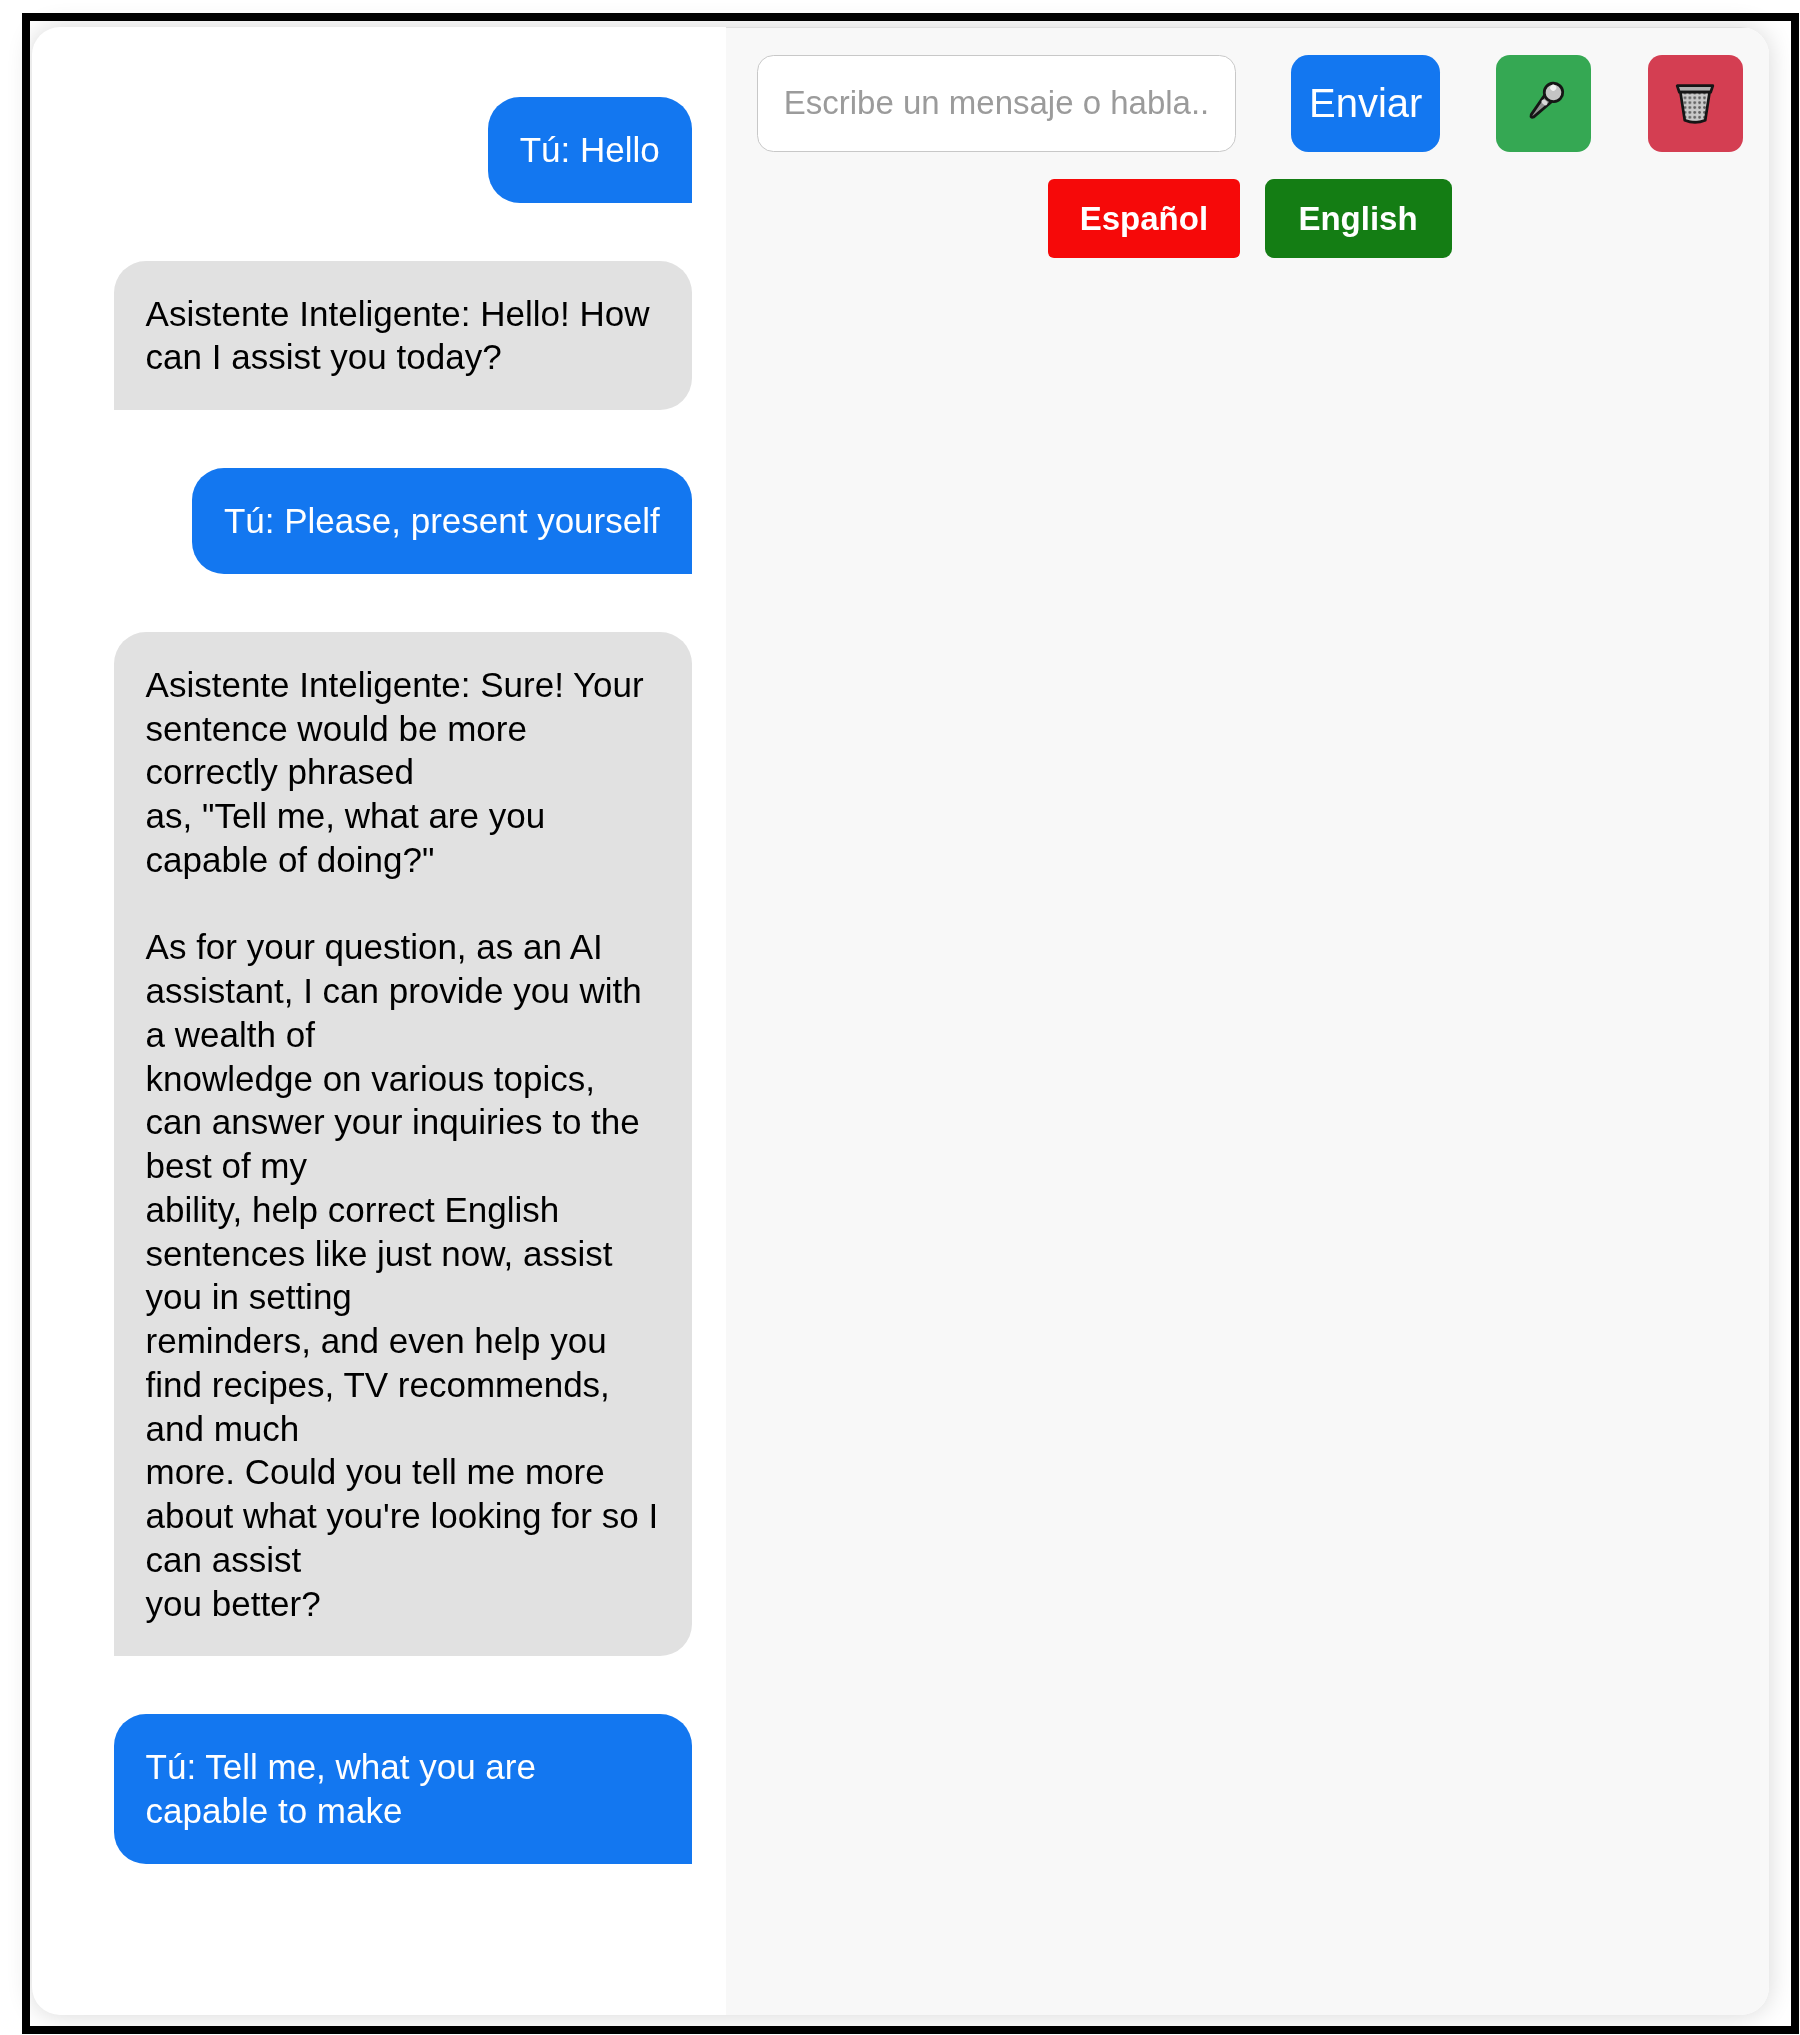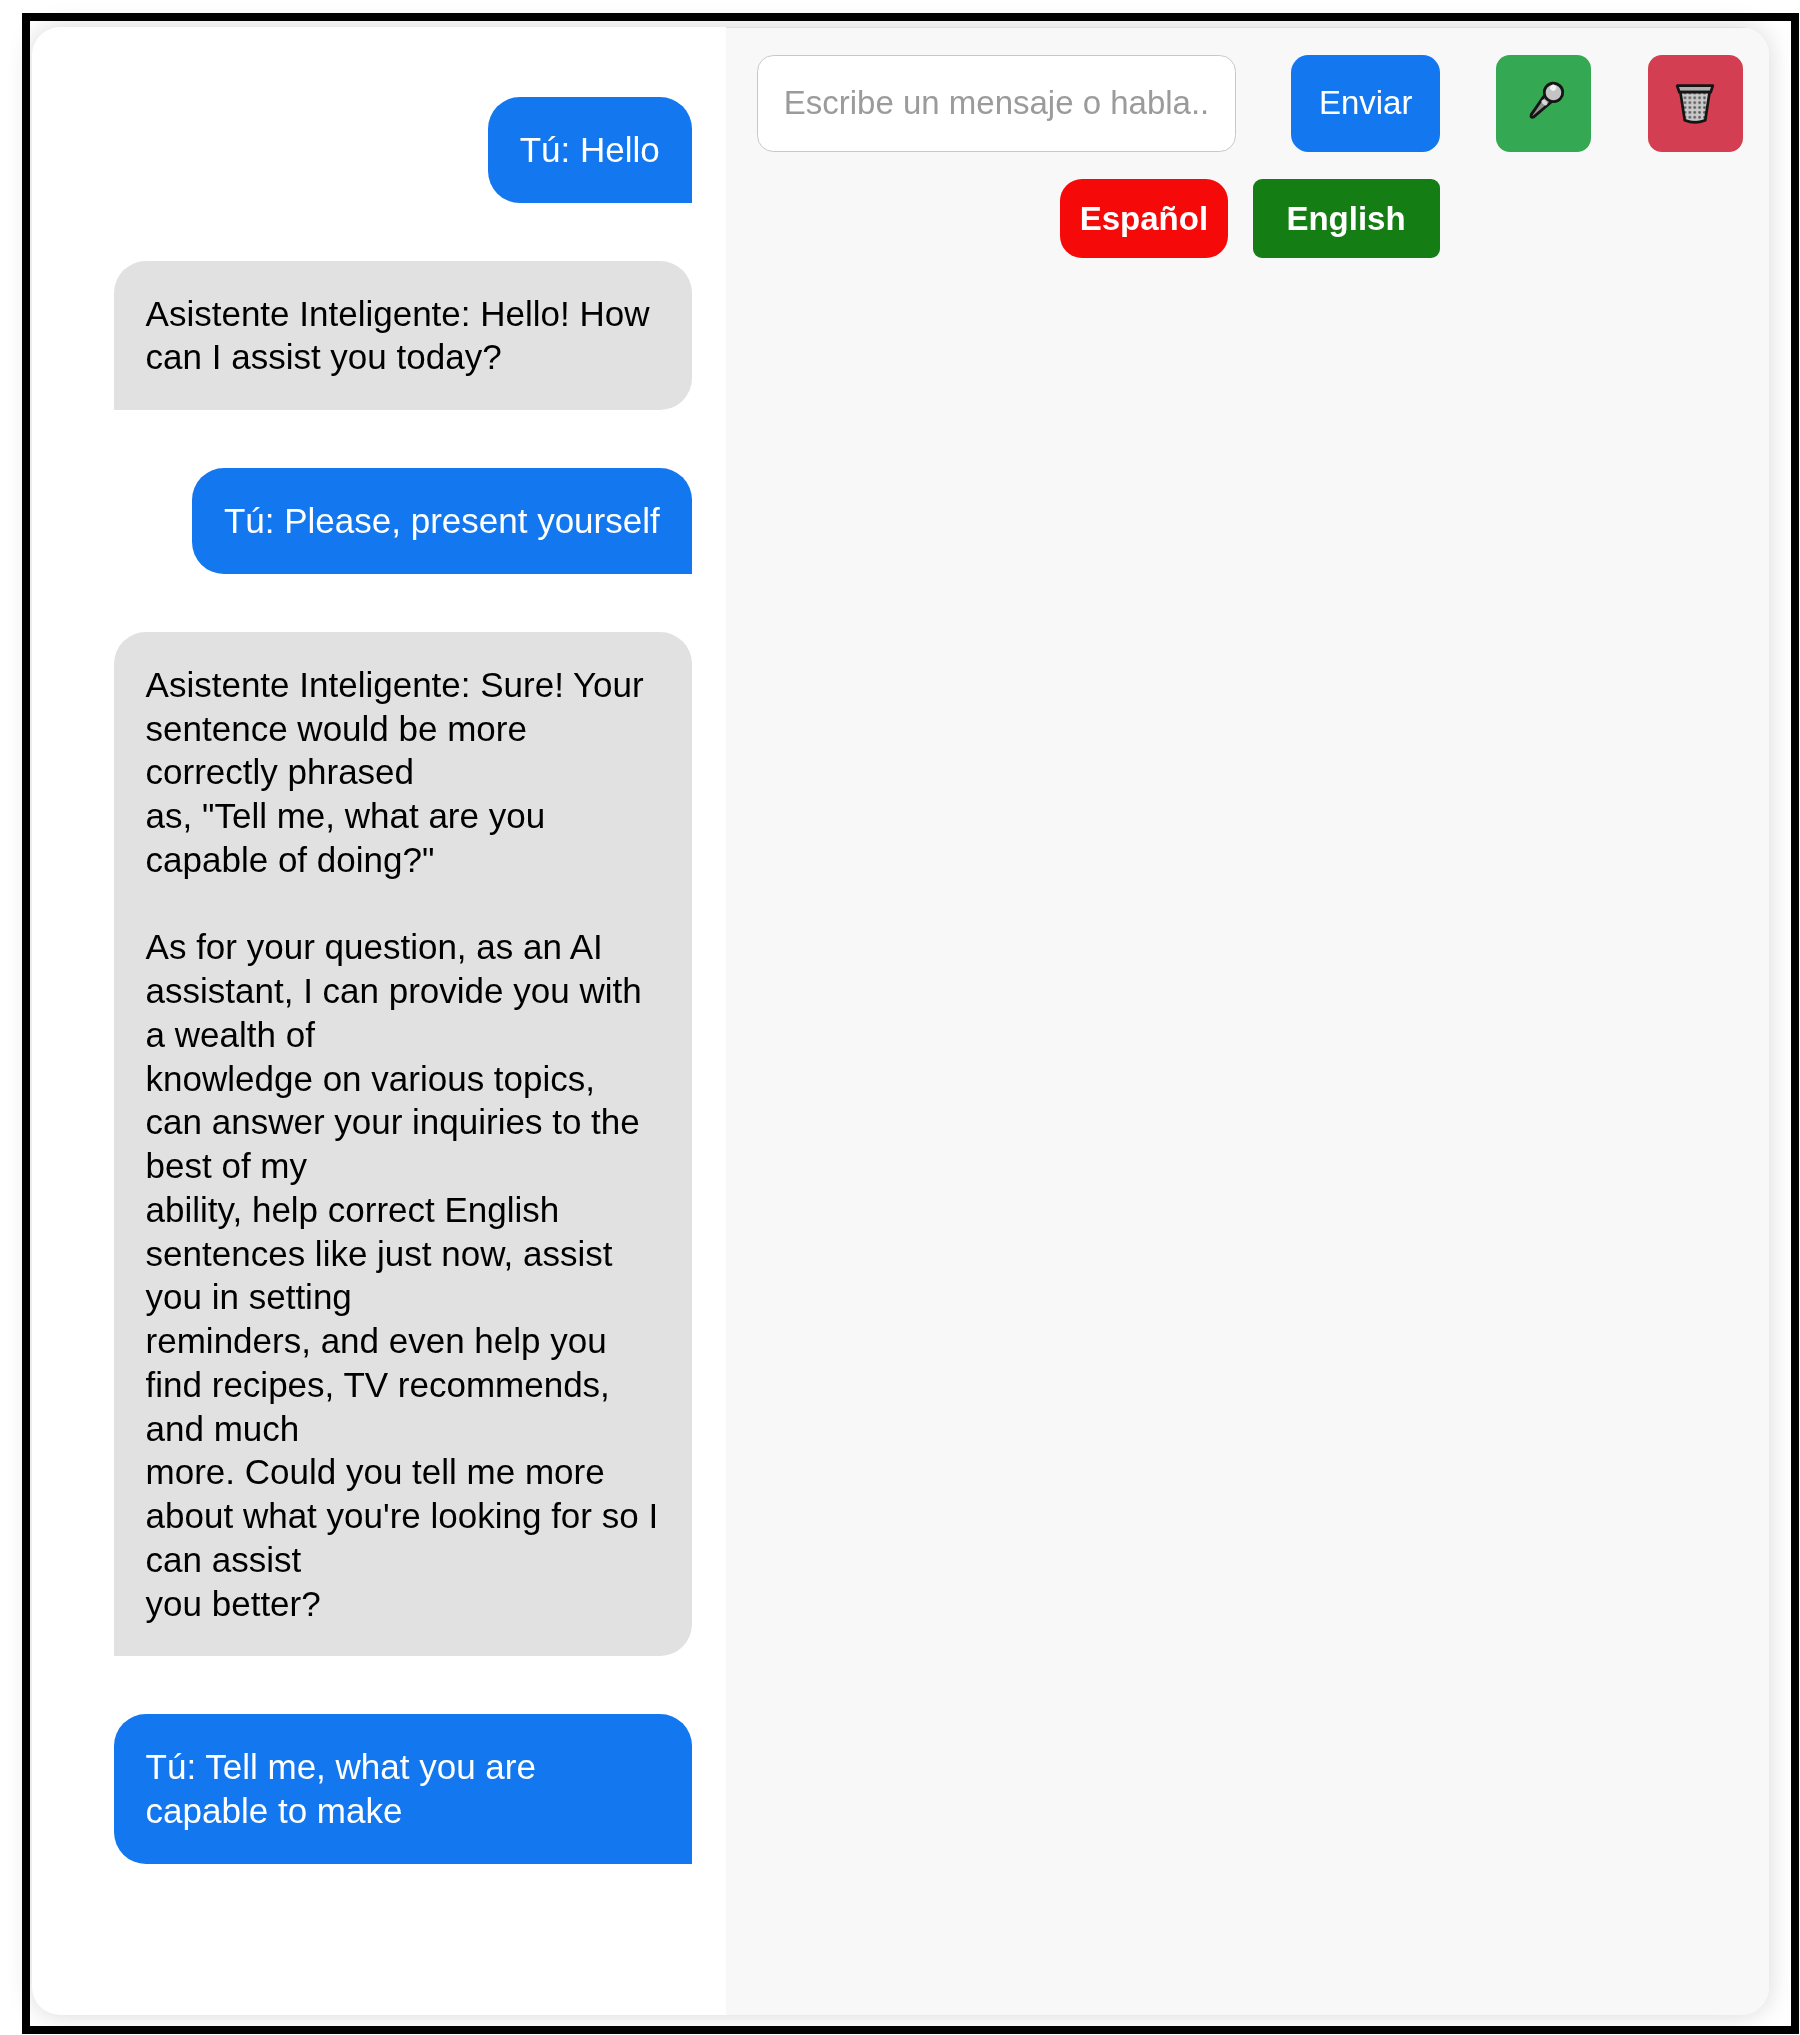--- a/index.html
+++ b/index.html
@@ -63,36 +63,36 @@
   }
   .msg-input::placeholder{color:#9b9b9b;}
   .btn{
     border:none;cursor:pointer;color:#fff;
     font-family:"Liberation Sans",sans-serif;
     display:flex;align-items:center;justify-content:center;
     flex:0 0 auto;
   }
   .btn-send{
     width:149px;height:97px;margin-left:20.5px;
-    background:var(--send-button);border-radius:17.5px;font-size:33px;
+    background:var(--send-button);border-radius:17.5px;font-size:40px;
   }
   .btn-mic{
     width:95px;height:97px;margin-left:20.5px;
     background:var(--mic-button);border-radius:14px;
   }
   .btn-trash{
     width:95px;height:97px;margin-left:22px;
     background:var(--trash-button);border-radius:14px;
   }
   .lang-row{
     margin-top:27.5px;display:flex;justify-content:center;
   }
   .btn-es{
-    width:168px;height:79px;background:var(--spanish-button);
-    border-radius:22px;font-size:33px;font-weight:bold;
+    width:192px;height:79px;background:var(--spanish-button);
+    border-radius:6px;font-size:33px;font-weight:bold;
   }
   .btn-en{
     width:187px;height:79px;margin-left:24.6px;background:var(--english-button);
     border-radius:9px;font-size:33px;font-weight:bold;
   }
 </style>
 </head>
 <body>
 
 <div class="frame">

